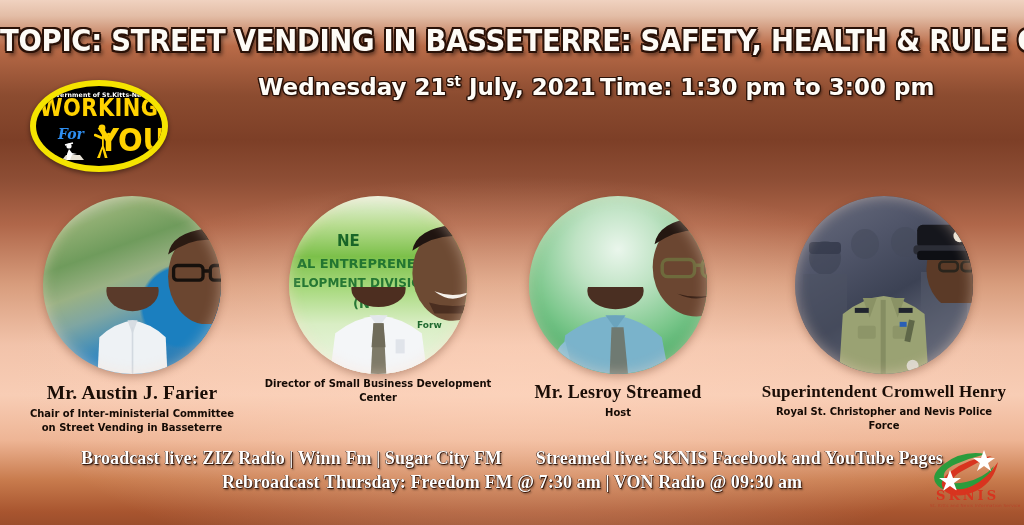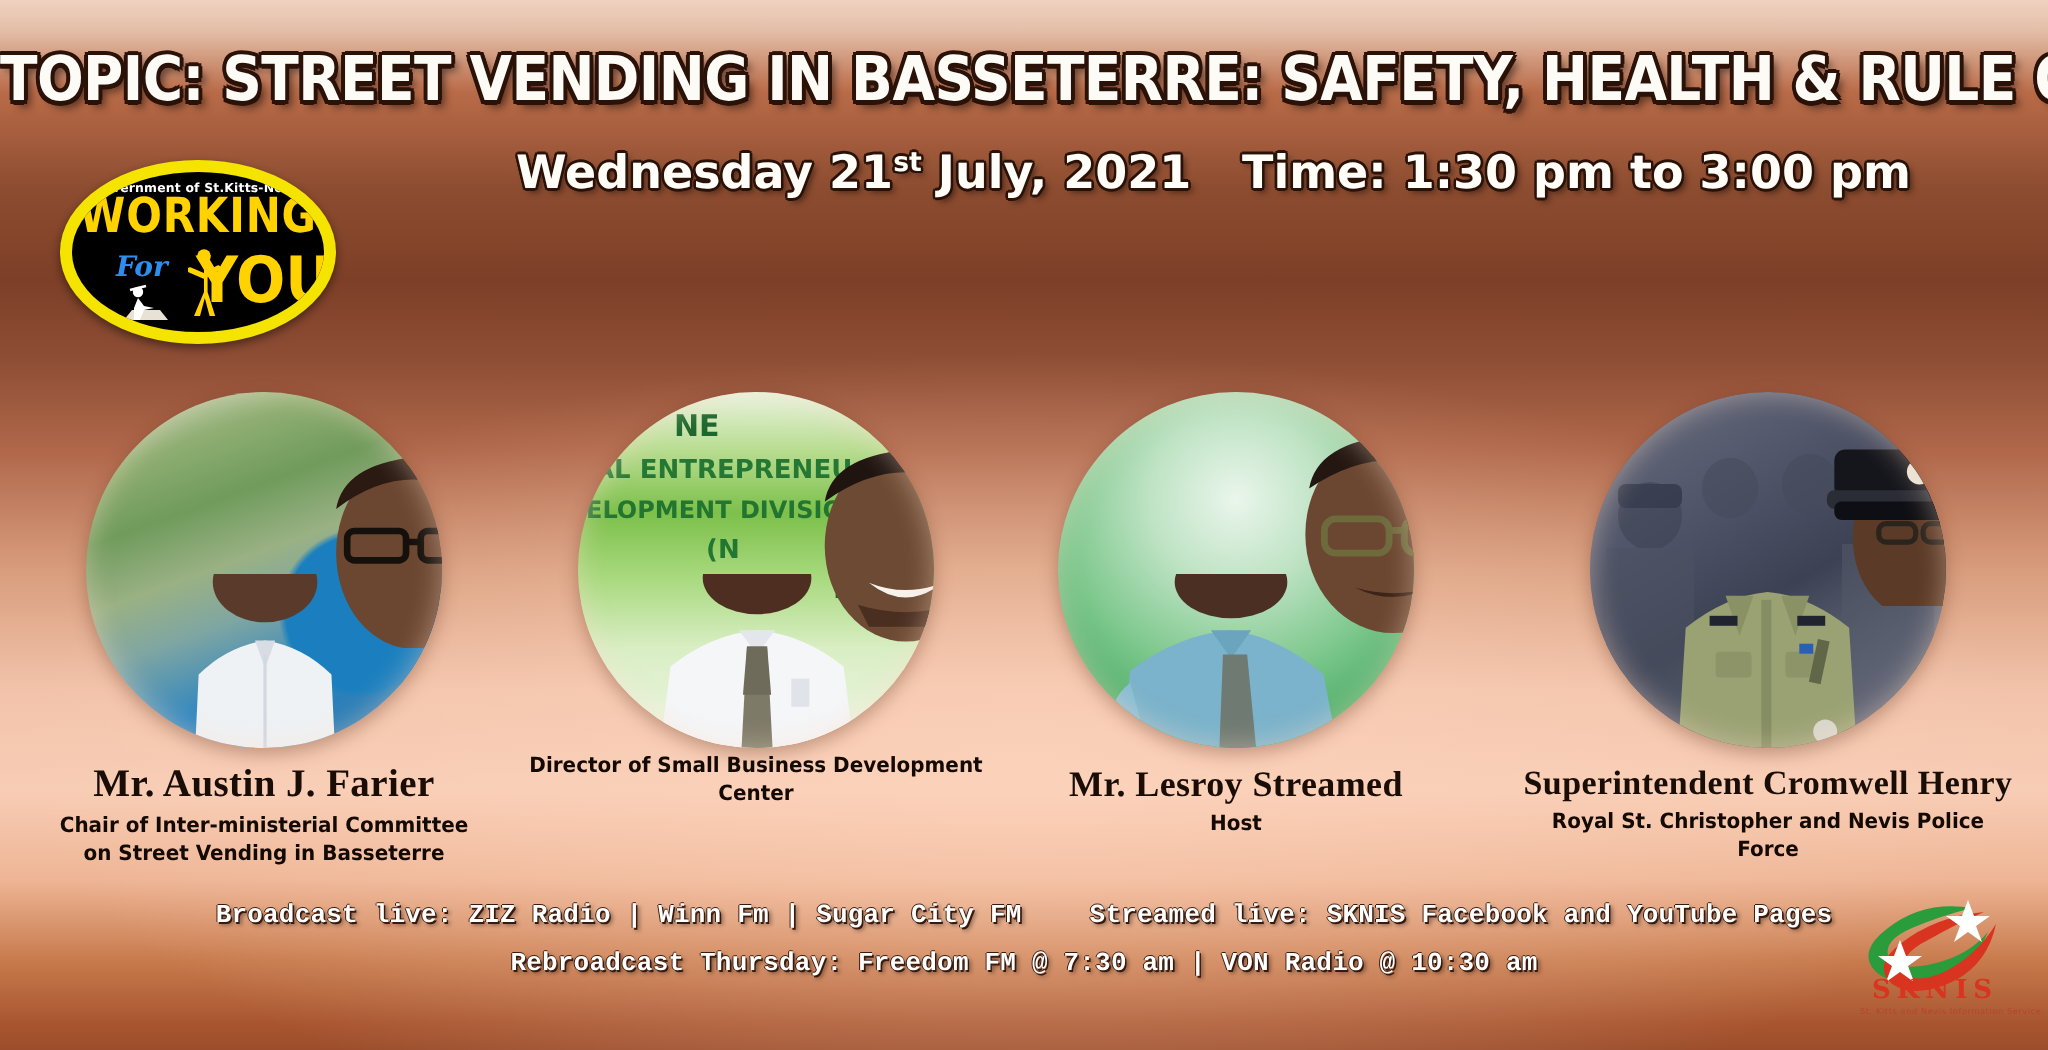--- a/index.html
+++ b/index.html
@@ -68,21 +68,21 @@
     font-weight:bold;
     font-size:23px;
     color:#fffdf8;
     white-space:nowrap;
     text-shadow:
       1.3px 0 0 #2b1208, -1.3px 0 0 #2b1208, 0 1.3px 0 #2b1208, 0 -1.3px 0 #2b1208,
       1px 1px 0 #2b1208, -1px 1px 0 #2b1208, 1px -1px 0 #2b1208, -1px -1px 0 #2b1208,
       2px 2px 3px rgba(0,0,0,0.5);
   }
   .dateline { left:258px; top:0; }
-  .timeline { left:621px; top:0; }
+  .timeline { left:600px; top:0; }
   .dateline sup { font-size:0.58em; vertical-align:super; }
 
   
   .wfy {
     position:absolute; left:30px; top:80px; width:138px; height:92px;
     border-radius:50%;
     background:#f5e400;
     box-shadow:0 2px 5px rgba(0,0,0,0.45);
     display:flex; align-items:center; justify-content:center;
   }
@@ -141,21 +141,21 @@
     background:
       radial-gradient(circle at 78% 62%, #1b7fbf 0 22%, rgba(27,127,191,0) 24%),
       linear-gradient(160deg,#cfd9c4 0%,#8fae72 18%,#6f9b5c 32%,#9ab184 46%,#7fa6a2 58%,#2f86c0 75%,#1f6fa8 100%);
   }
   .bg-banner { position:absolute; inset:0;
     background:
       linear-gradient(to bottom,#e9f3df 0%,#b9dd92 16%,#7cc04a 34%,#a8d97e 52%,#d9eec4 72%,#eef7e6 100%);
   }
   .bg-banner .bt {
     position:absolute; color:#1b6f2e; font-weight:bold;
-    font-family:"DejaVu Sans", sans-serif; white-space:nowrap; opacity:.92;
+    font-family:"DejaVu Sans", sans-serif; white-space:nowrap; opacity:.92;margin-top:28px;
   }
   .bg-green { position:absolute; inset:0;
     background:radial-gradient(circle at 50% 30%, #eaf6ec 0%, #bfe3c4 28%, #7cc78c 58%, #3fa75e 85%, #2d8f4c 100%);
   }
   .bg-police { position:absolute; inset:0;
     background:linear-gradient(150deg,#6b6f80 0%,#51566a 30%,#3c4254 55%,#6a6e7e 80%,#8a8e9c 100%);
   }
 
   .body-shape { position:absolute; left:0; right:0; bottom:-6px; height:52%; }
 
@@ -176,23 +176,23 @@
     line-height:1.35;
     margin-top:2px;
     transform:scaleX(0.95);
   }
   .person.p0 .pname { font-size:19.5px; }
   .person.p3 .pname { font-size:17px; }
 
   
   .footer { position:absolute; left:0; top:446px; width:1024px; text-align:center; }
   .fline {
-    font-family:Liberation Mono, monospace;
+    font-family:Liberation Serif, serif;
     font-weight:bold; color:#ffffff;
-    font-size:13px; line-height:24px;
+    font-size:18px; line-height:24px;
     letter-spacing:0.1px;
     text-shadow:0.8px 0.8px 0 #3a1a0c, -0.5px 0 0 #3a1a0c, 0 -0.5px 0 #3a1a0c, 1.6px 1.6px 2px rgba(0,0,0,0.45);
     white-space:nowrap;
   }
   .fline .sp { display:inline-block; width:34px; }
 
   
   .sknis { position:absolute; right:16px; top:448px; width:86px; height:70px; }
   .sknis-text {
     position:absolute; left:14px; top:40px;
@@ -363,21 +363,21 @@
       <div class="ptitle">
         <div>Royal St. Christopher and Nevis Police Force</div>
       </div>
     </div>
   </div>
 
   <div class="footer">
     <div class="fline">
       <span>Broadcast live: ZIZ Radio |  Winn Fm | Sugar City FM</span><span class="sp"></span><span>Streamed live: SKNIS Facebook and YouTube Pages</span>
     </div>
-    <div class="fline">Rebroadcast Thursday: Freedom FM @ 7:30 am | VON Radio @ 10:30 am</div>
+    <div class="fline">Rebroadcast Thursday: Freedom FM @ 7:30 am | VON Radio @ 09:30 am</div>
   </div>
 
   <div class="sknis">
     <svg width="86" height="56" viewBox="0 0 86 56">
       <path d="M64 6 Q40 2 22 16 Q6 28 16 38 Q26 47 46 40 Q66 33 72 18 Q62 30 44 34 Q26 38 22 30 Q20 22 34 16 Q48 10 64 6 Z" fill="#2a9c3c"></path>
       <path d="M70 8 Q46 10 28 24 Q14 35 24 44 Q36 52 56 42 Q72 33 76 14 Q66 30 50 38 Q34 45 30 37 Q28 29 42 22 Q56 14 70 8 Z" fill="#d8341f"></path>
       <polygon points="62,2 65,10 73,10 66,15 69,23 62,18 55,23 58,15 51,10 59,10" fill="#ffffff"></polygon>
       <polygon points="28,22 31,30 39,30 32,35 35,43 28,38 21,43 24,35 17,30 25,30" fill="#ffffff"></polygon>
     </svg>
     <div class="sknis-text">SKNIS</div>

